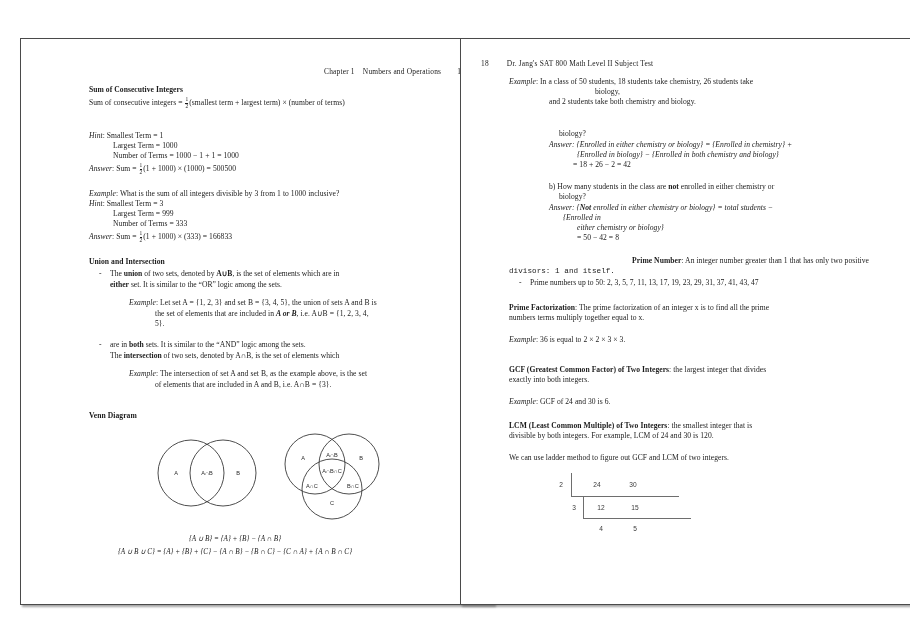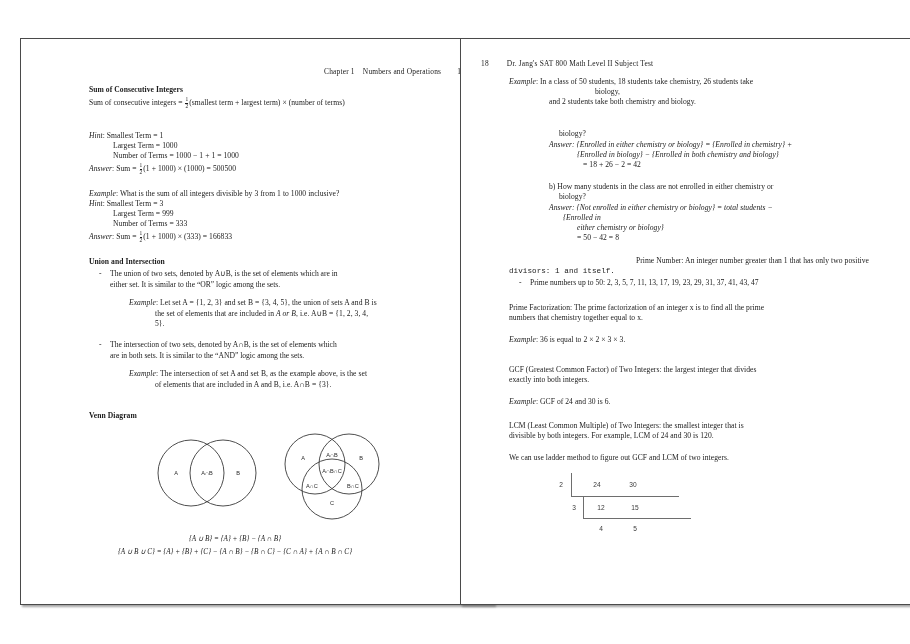--- a/index.html
+++ b/index.html
@@ -45,21 +45,21 @@
 
   
   .blk {
     position: absolute;
     font-size: 7.6px;
     line-height: 10.6px;
     letter-spacing: .05px;
   }
   .hd { font-weight: bold; }
   .it { font-style: italic; }
-  b  { font-weight: normal; }
+  b  { font-weight: bold; }
   i  { font-style: italic; }
 
   .frac {
     display: inline-block;
     vertical-align: -0.42em;
     text-align: center;
     font-size: 5.4px;
     line-height: 5.6px;
     margin: 0 1px;
   }
@@ -150,22 +150,22 @@
       </div>
 
       <div class="blk" style="left:108px; top:259px; width:310px;">
         <div><i>Example</i><span>: Let set A = {1, 2, 3} and set B = {3, 4, 5}, the union of sets A and B is</span></div>
         <div style="margin-left:26px;"><span>the set of elements that are included in </span><b><i>A or B</i></b><span>, i.e. A∪B = {1, 2, 3, 4,</span></div>
         <div style="margin-left:26px;">5}.</div>
       </div>
 
       <div class="dash-item" style="left:78px; top:301px; width:336px;">
         <span class="dash">-</span>
+        <span class="dtxt"><span>are in </span><b>both</b><span> sets. It is similar to the “AND” logic among the sets.</span></span>
         <span class="dtxt"><span>The </span><b>intersection</b><span> of two sets, denoted by A∩B, is the set of elements which</span></span>
-        <span class="dtxt"><span>are in </span><b>both</b><span> sets. It is similar to the “AND” logic among the sets.</span></span>
       </div>
 
       <div class="blk" style="left:108px; top:330px; width:310px;">
         <div><i>Example</i><span>: The intersection of set A and set B, as the example above, is the set</span></div>
         <div style="margin-left:26px;">of elements that are included in A and B, i.e. A∩B = {3}.</div>
       </div>
 
       <div class="blk hd" style="left:68px; top:372px;">Venn Diagram</div>
 
       <div class="venn-wrap" style="left:128px; top:398px; width:116px; height:72px;">
@@ -212,21 +212,21 @@
       </div>
       <div class="blk" style="left:134px; top:48px;">biology,</div>
       <div class="blk" style="left:88px; top:58px;">and 2 students take both chemistry and biology.</div>
 
       <div class="blk" style="left:98px; top:90px;">biology?</div>
 
       <div class="blk it" style="left:88px; top:101px; width:336px;">
         <i>Answer</i><span>: {Enrolled in either chemistry or biology} = {Enrolled in chemistry} +</span>
       </div>
       <div class="blk it" style="left:116px; top:111px;">{Enrolled in biology} − {Enrolled in both chemistry and biology}</div>
-      <div class="blk" style="left:122px; top:121px;font-family:Liberation Serif, serif;">= 18 + 26 − 2 = 42</div>
+      <div class="blk" style="left:112px; top:121px;font-family:Liberation Serif, serif;">= 18 + 26 − 2 = 42</div>
 
       <div class="blk" style="left:88px; top:143px; width:330px;">
         <span>b) How many students in the class are </span><b>not</b><span> enrolled in either chemistry or</span>
       </div>
       <div class="blk" style="left:98px; top:153px;">biology?</div>
 
       <div class="blk it" style="left:88px; top:164px; width:336px;">
         <i>Answer</i><span>: {</span><b>Not</b><span> enrolled in either chemistry or biology} = total students −</span>
       </div>
       <div class="blk it" style="left:102px; top:174px;">{Enrolled in</div>
@@ -238,21 +238,21 @@
       </div>
       <div class="blk" style="left:48px; top:227px;font-family:Liberation Mono, monospace;">divisors: 1 and itself.</div>
       <div class="dash-item" style="left:58px; top:239px; width:360px;">
         <span class="dash">-</span>
         <span class="dtxt">Prime numbers up to 50: 2, 3, 5, 7, 11, 13, 17, 19, 23, 29, 31, 37, 41, 43, 47</span>
       </div>
 
       <div class="blk" style="left:48px; top:264px; width:368px;">
         <b>Prime Factorization</b><span>: The prime factorization of an integer x is to find all the prime</span>
       </div>
-      <div class="blk" style="left:48px; top:274px;">numbers that chemistry together equal to x.</div>
+      <div class="blk" style="left:48px; top:274px;">numbers terms multiply together equal to x.</div>
       <div class="blk" style="left:48px; top:296px;">
         <i>Example</i><span>: 36 is equal to 2 × 2 × 3 × 3.</span>
       </div>
 
       <div class="blk" style="left:48px; top:326px; width:368px;">
         <b>GCF (Greatest Common Factor) of Two Integers</b><span>: the largest integer that divides</span>
       </div>
       <div class="blk" style="left:48px; top:336px;">exactly into both integers.</div>
       <div class="blk" style="left:48px; top:358px;">
         <i>Example</i><span>: GCF of 24 and 30 is 6.</span>

